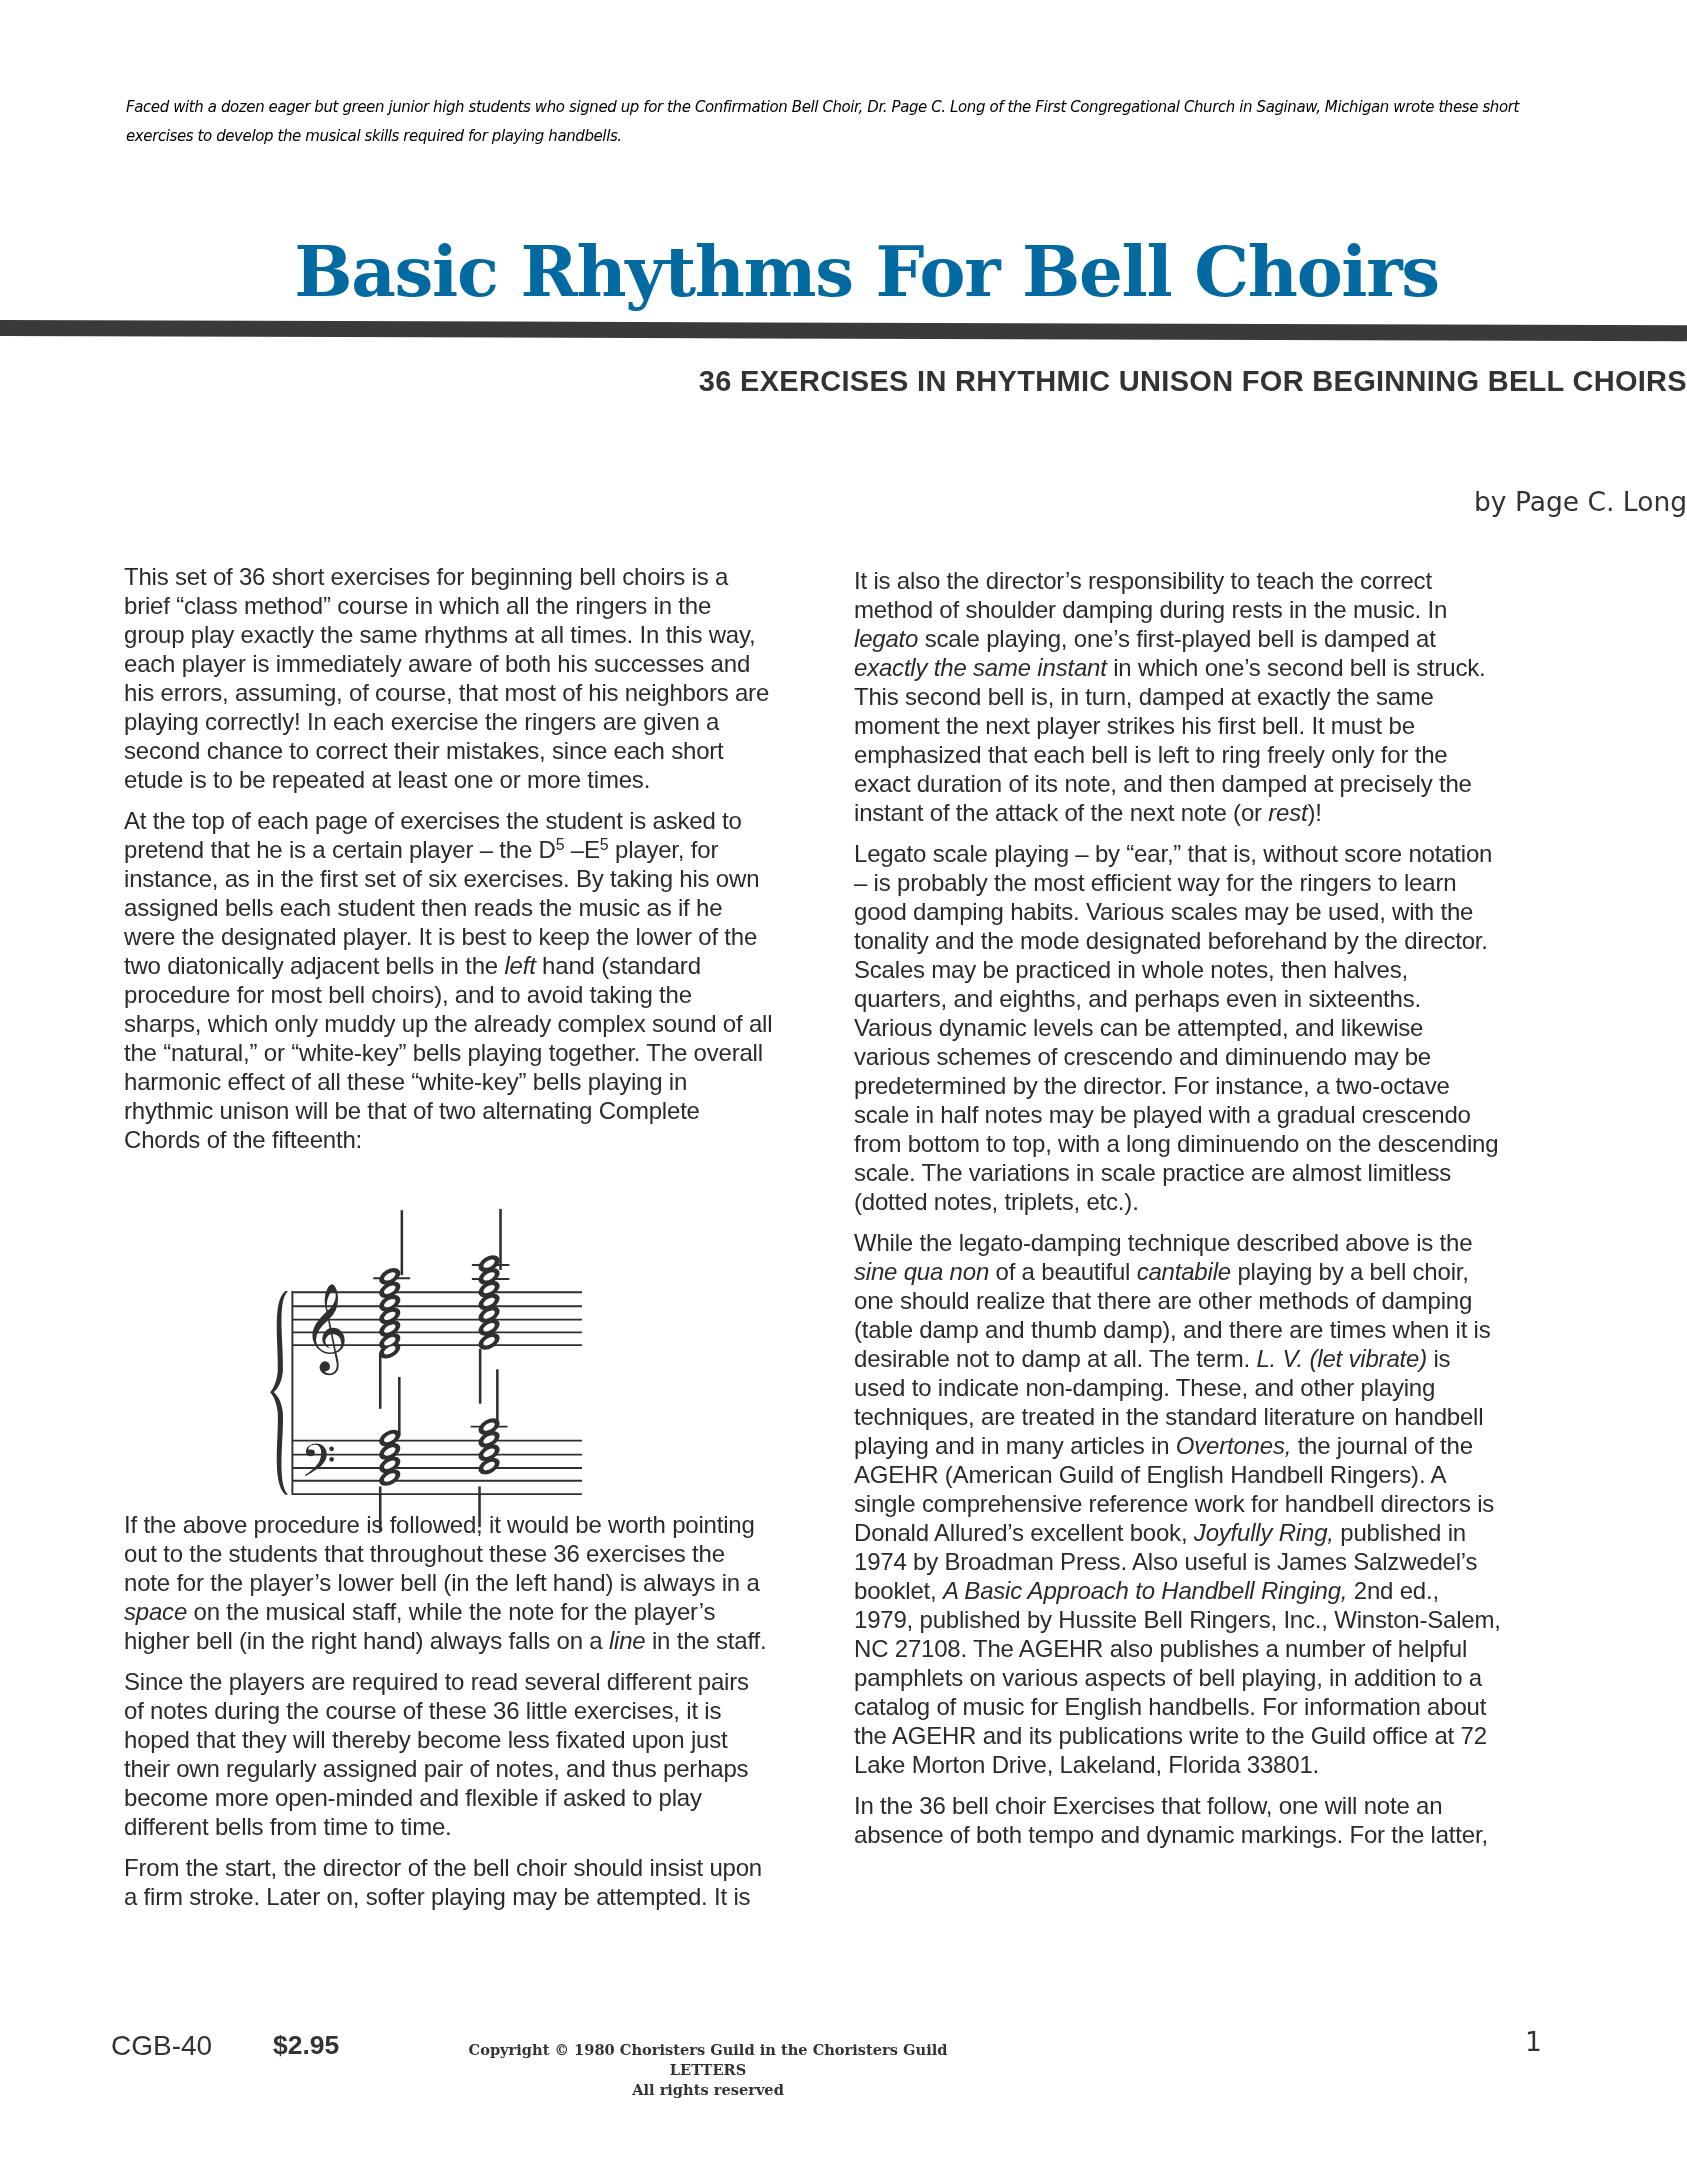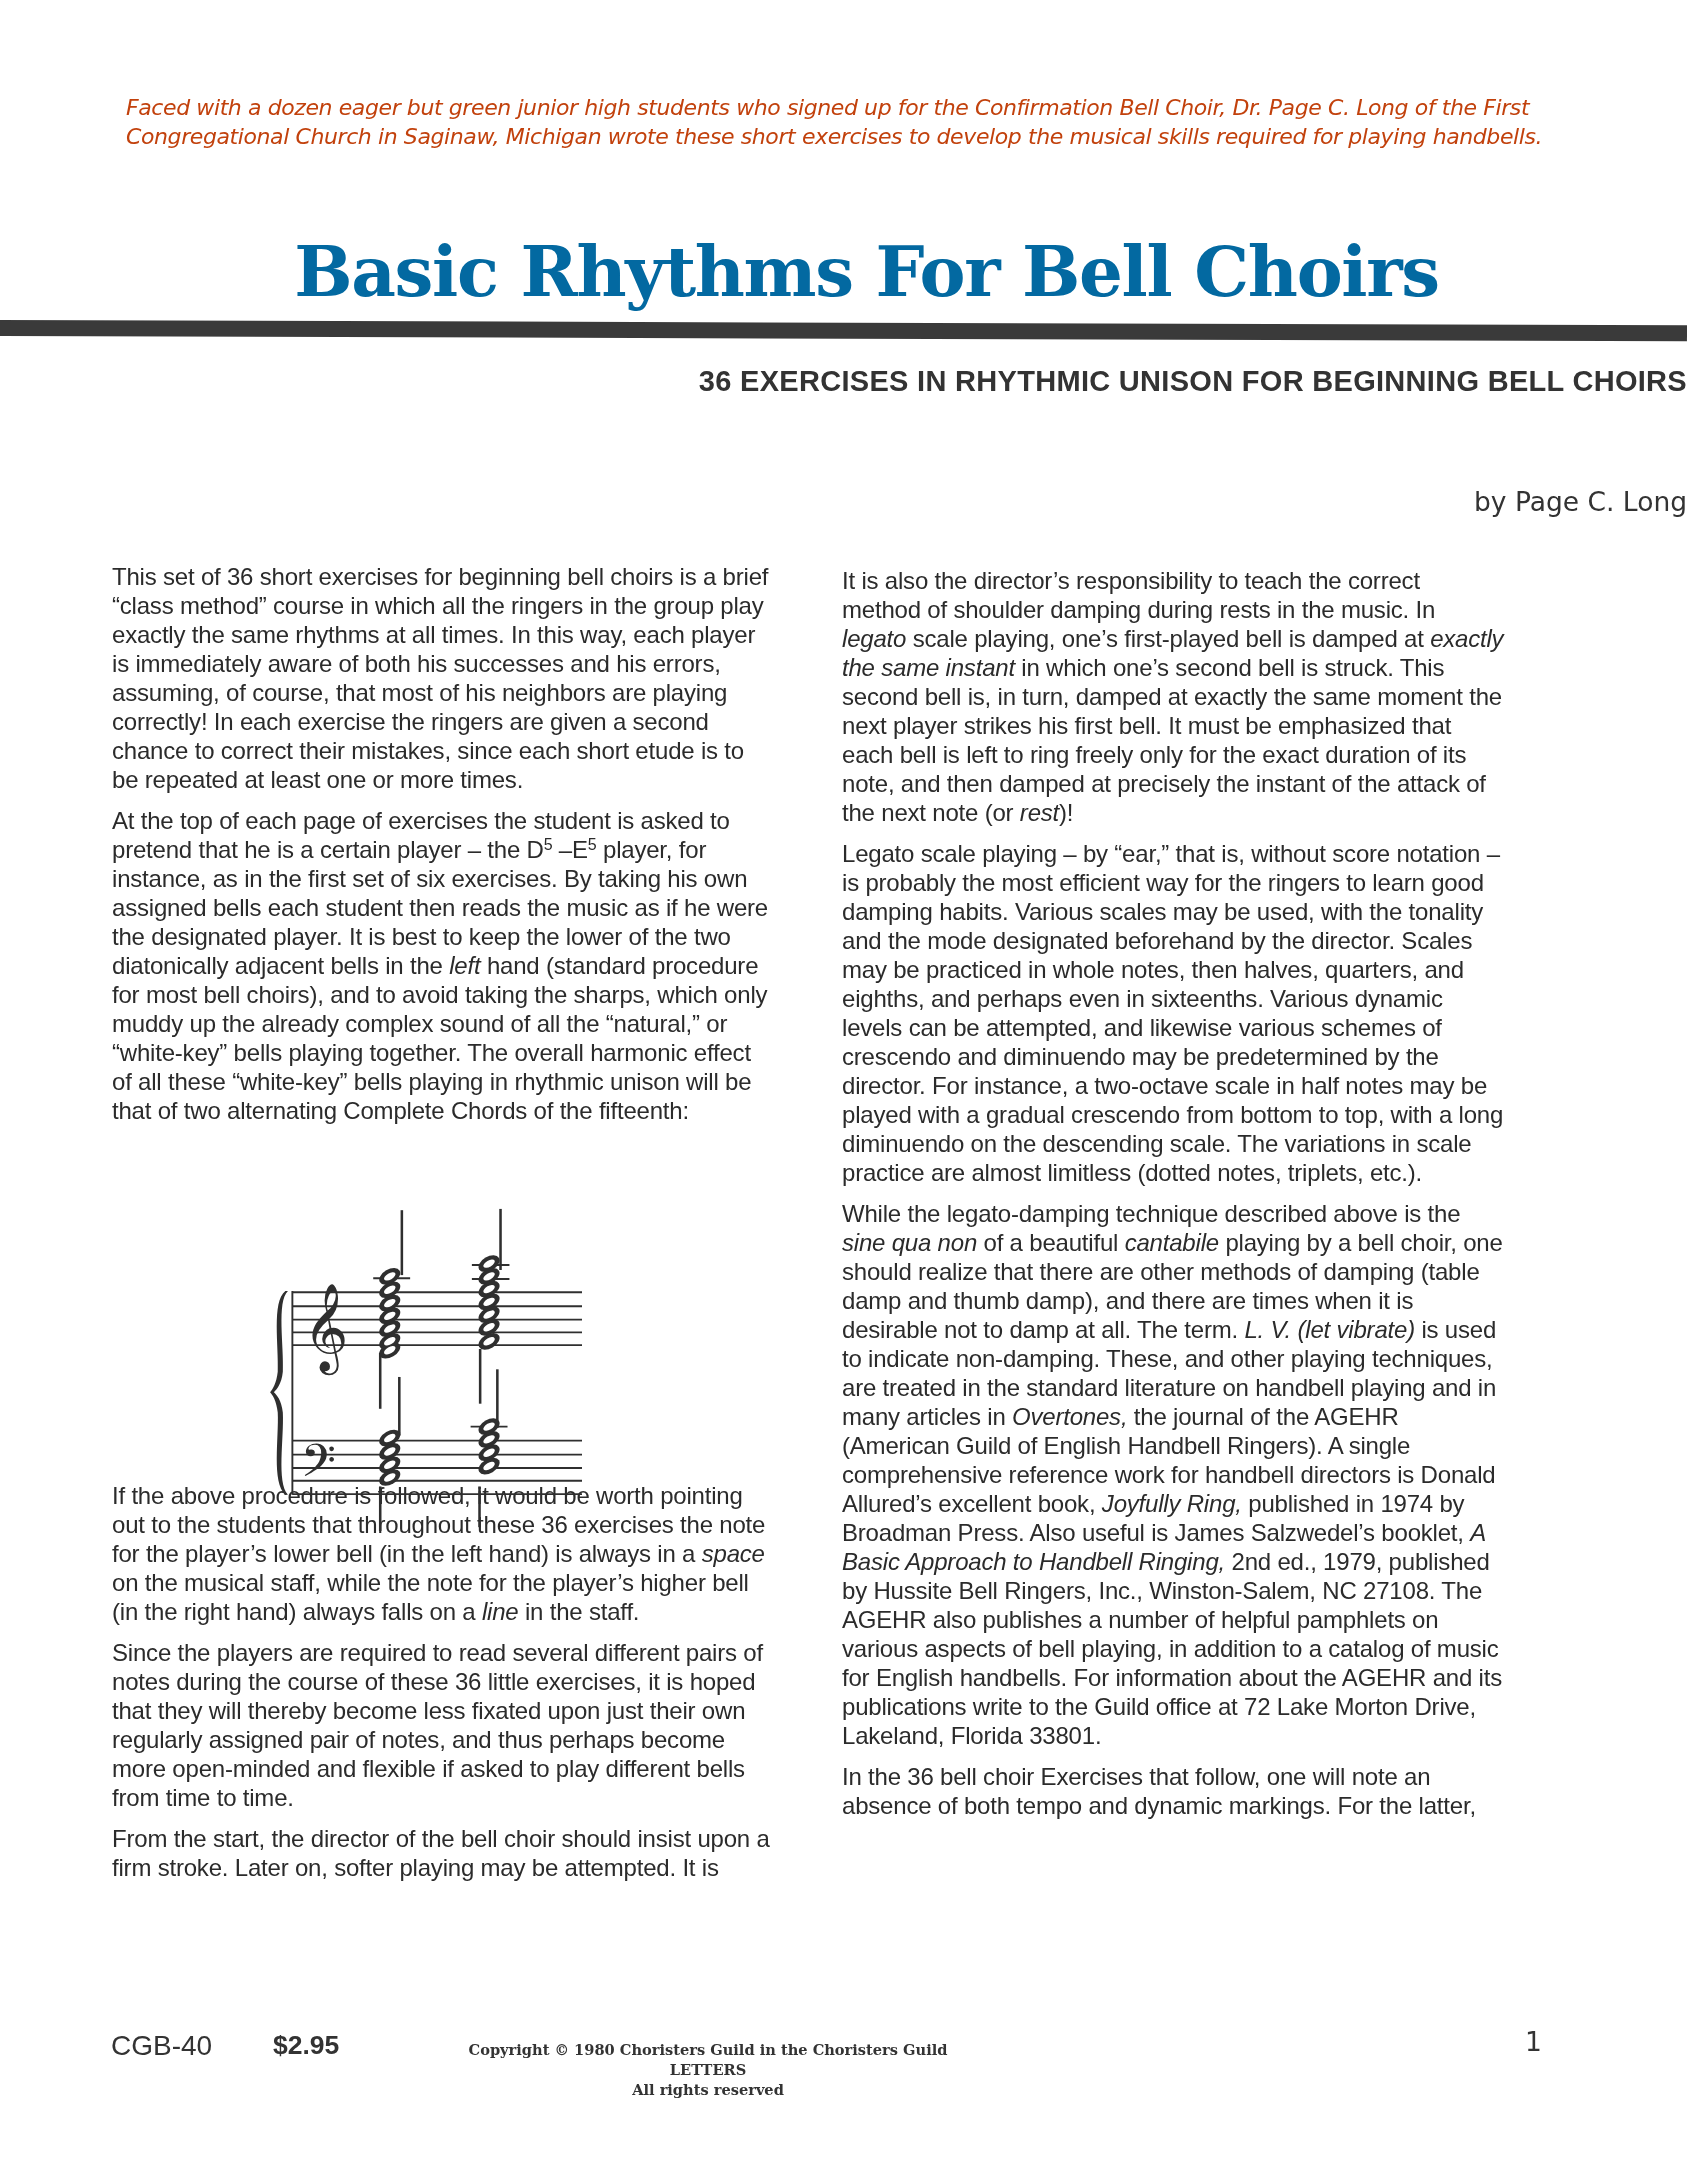--- a/index.html
+++ b/index.html
@@ -4,21 +4,21 @@
 <style>
   html, body { margin: 0; padding: 0; background: #ffffff; }
   body {
     width: 1687px; height: 2183px; position: relative; overflow: hidden;
     color: #2a2a2a;
     font-family: "DejaVu Sans", sans-serif;
   }
   .intro {
     position: absolute; left: 126px; top: 93px; width: 1422px;
     font-family: "DejaVu Sans", sans-serif; font-style: italic;
-    font-size: 22px; line-height: 29px; color: #c2410c;
+    font-size: 15px; line-height: 29px; color: #000000;
     letter-spacing: -0.4px;
   }
   .title {
     position: absolute; left: 0; top: 232px; width: 1687px; text-align: center;
     font-family: "DejaVu Serif", serif; font-weight: bold;
     font-size: 69px; line-height: 79px; color: #0369a1;
     letter-spacing: -1.3px;
     padding-left: 23px;
   }
   .title-rule {
@@ -36,21 +36,21 @@
     font-family: "DejaVu Sans", sans-serif; font-size: 26.5px; line-height: 33px; color: #333;
   }
   .col {
     position: absolute; top: 562px; width: 662px;
     font-family: "Liberation Sans", sans-serif;
     font-size: 24px; line-height: 29px; color: #2b2b2b;
     letter-spacing: -0.2px;
   }
   .col.left { left: 112px; }
   .col.right { left: 842px; top: 566px; }
-  .col p { margin: 0 0 12px 0; }
+  .col p { margin: 0 0 12px 12px; }
   .col em { font-style: italic; }
   sup { font-size: 16px; line-height: 0; vertical-align: 8px; }
   .music {
     position: absolute; left: 251px; top: 1197px; width: 331px; height: 337px;
   }
   .footer-code {
     position: absolute; left: 111px; top: 2030px;
     font-family: "Liberation Sans", sans-serif; font-size: 28px; color: #333;
   }
   .footer-price {

